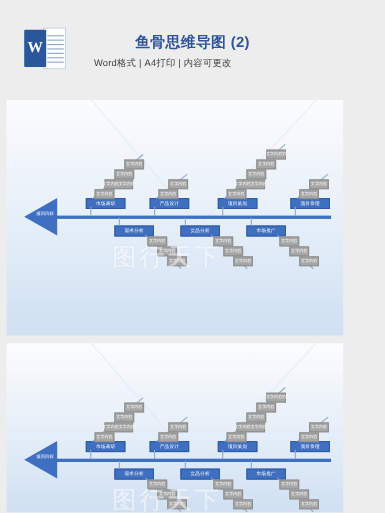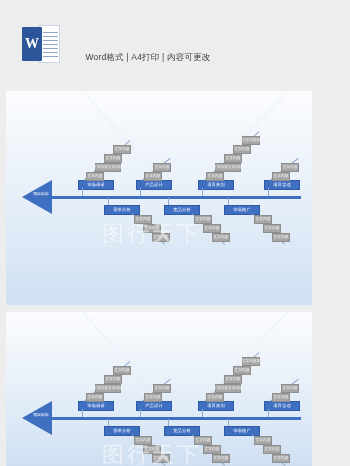--- a/index.html
+++ b/index.html
@@ -66,20 +66,21 @@
           <i style="top:14px"></i>
         <i style="top:18px"></i>
           <i style="top:22px"></i>
           <i style="top:26px"></i>
           <i style="top:30px"></i>
       </div>
       <div class="sq">
         <span>W</span>
       </div>
     </div>
+    <div class="title">鱼骨思维导图 (2)</div>
     <div class="subtitle">Word格式 | A4打印 | 内容可更改</div>
   </div>
 
   <div class="page" id="page1">
     <div class="canvas" id="cv1">
         <svg class="decor" viewBox="0 0 306 214">
           <path d="M60 -20 L180 120 M300 -20 L170 120" stroke="#d8e2ef" stroke-width="1" fill="none"></path>
         </svg>
         <div class="spine" style="top: 105px;"></div>
         <div class="head" style="top: 89px;"></div>

